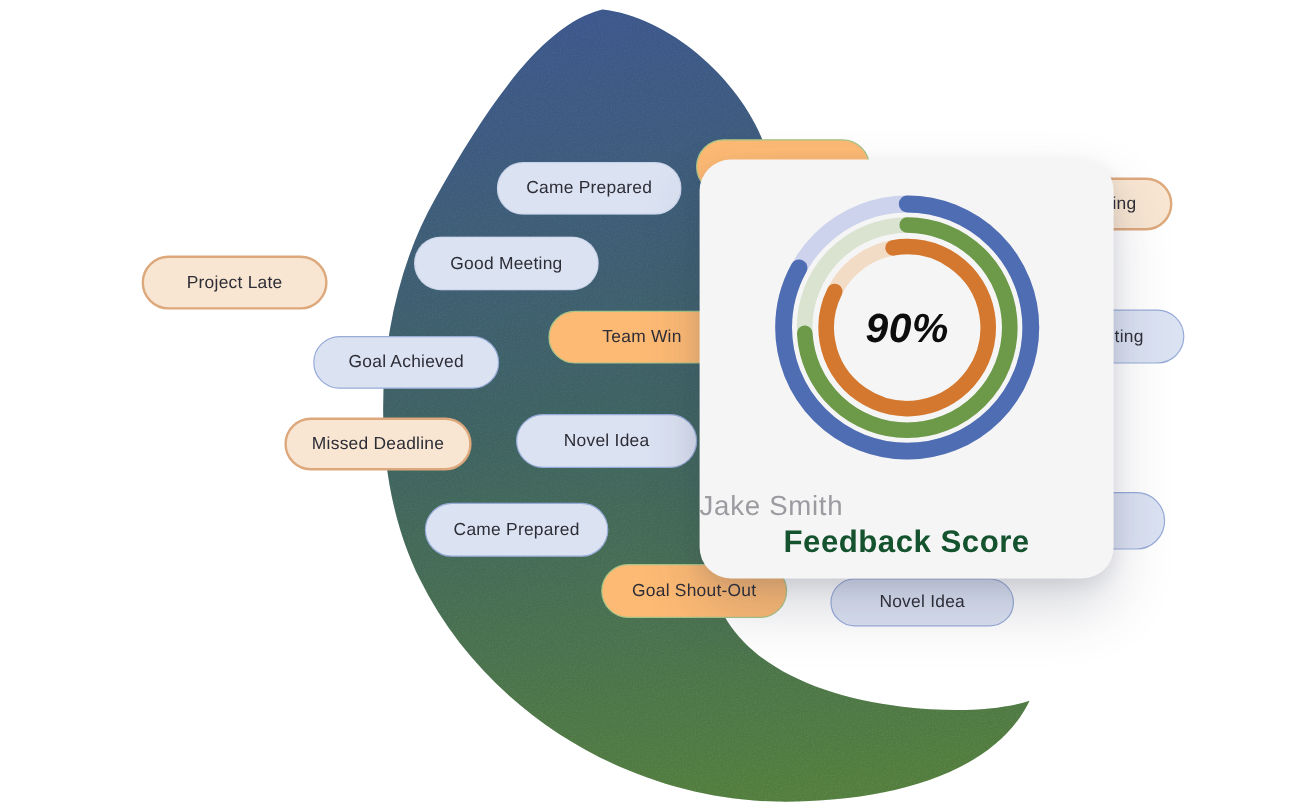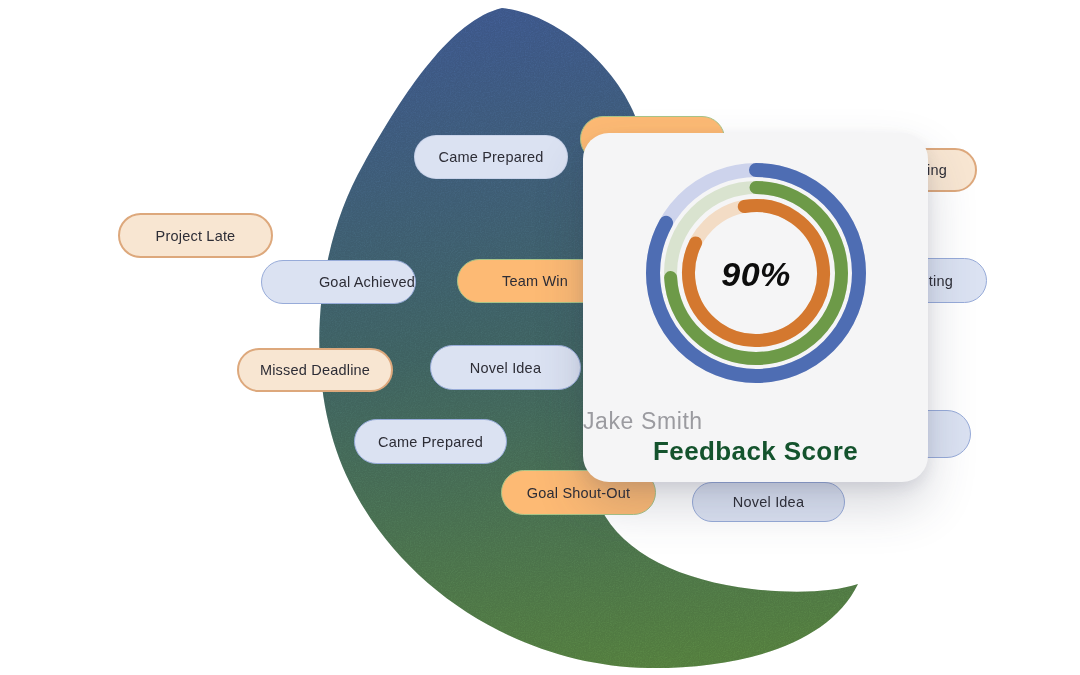--- a/index.html
+++ b/index.html
@@ -80,24 +80,27 @@
          C 828 646, 738 669, 648 668
          C 525 666, 405 594, 350 483
          C 303 389, 312 254, 363 165
          C 405 90, 452 20, 502 8 Z" fill="#000" filter="url(#grain)" opacity="0.18"></path>
   </svg>
 
   <div class="pill-layer">
       <div class="pill lavender soft" style="left: 414px; top: 135px; width: 154px; height: 44px;">
         <span>Came Prepared</span>
       </div>
+      <div class="pill lavender soft" style="left: 345px; top: 197px; width: 154px; height: 45px;">
+        <span>Good Meeting</span>
+      </div>
       <div class="pill peach" style="left: 118px; top: 213px; width: 155px; height: 45px;">
         <span>Project Late</span>
       </div>
-      <div class="pill lavender" style="left: 261px; top: 260px; width: 155px; height: 44px; justify-content: flex-end;">
+      <div class="pill lavender" style="left: 261px; top: 280px; width: 155px; height: 44px;">
         <span>Goal Achieved</span>
       </div>
       <div class="pill green" style="left: 457px; top: 259px; width: 156px; height: 44px;">
         <span>Team Win</span>
       </div>
       <div class="pill peach" style="left: 237px; top: 348px; width: 156px; height: 44px;">
         <span>Missed Deadline</span>
       </div>
       <div class="pill lavender" style="left: 430px; top: 345px; width: 151px; height: 45px;">
         <span>Novel Idea</span>

